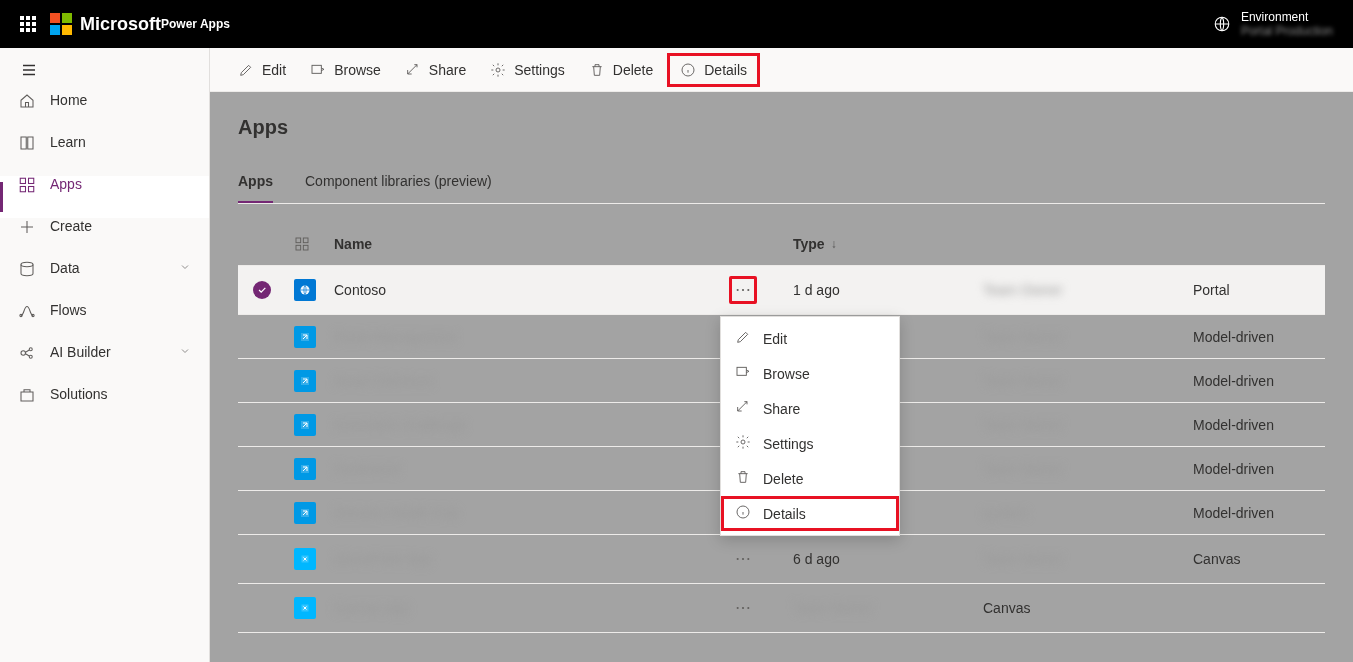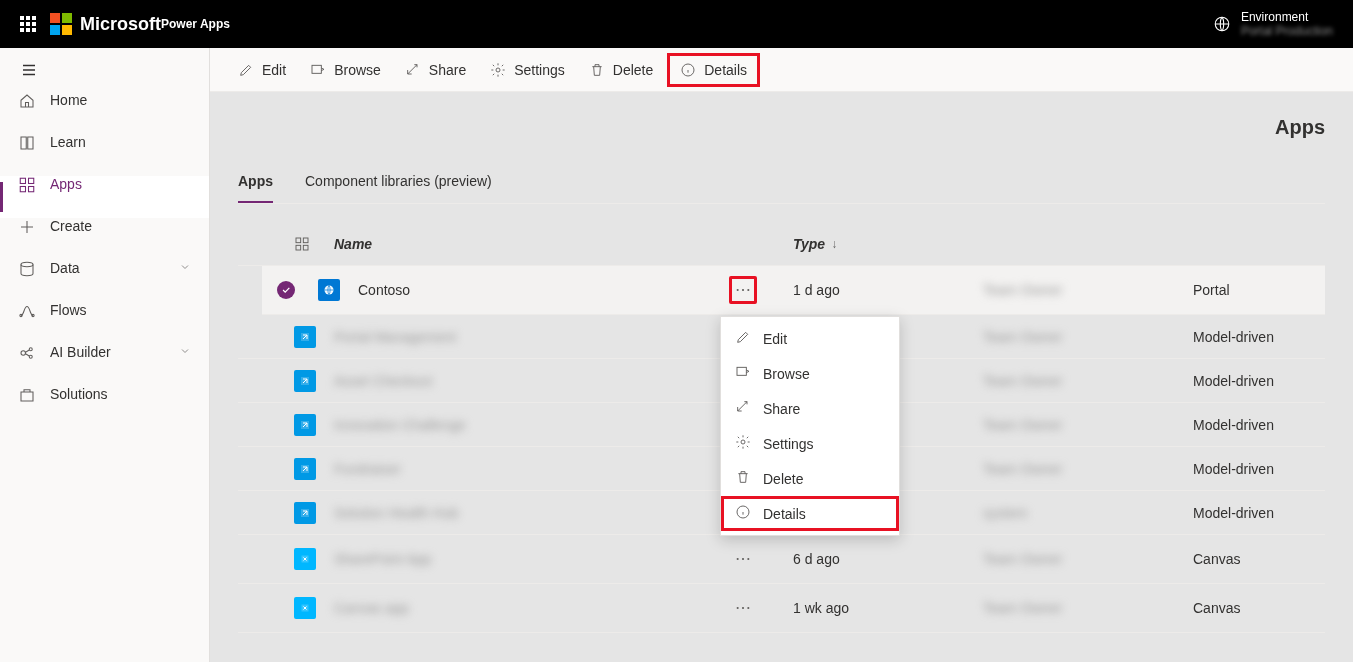--- a/index.html
+++ b/index.html
@@ -87,21 +87,21 @@
   .nav-item.active::before {
     content:"";
     position:absolute; left:0; top:6px; bottom:6px;
     width:3px; background:#742774;
   }
   .nav-icon { width:18px; height:18px; flex-shrink:0; }
   .nav-icon svg { width:18px; height:18px; stroke:#605e5c; fill:none; stroke-width:1.4; }
   .nav-item.active .nav-icon svg { stroke:#742774; }
 
   
-  .main { flex:1; display:flex; flex-direction:column; background:#e5e5e5;text-align:right; }
+  .main { flex:1; display:flex; flex-direction:column; background:#a3a3a3; }
 
   
   .commandbar {
     height: 44px;
     display:flex; align-items:center;
     gap: 4px;
     padding: 0 18px;
     background:#faf9f8;
     border-bottom:1px solid #edebe9;
     position:relative;
@@ -127,23 +127,23 @@
   
   .table { width:100%; }
   .thead, .trow {
     display:grid;
     grid-template-columns: 48px 40px 1fr 64px 190px 210px 140px;
     align-items:center;
     min-height:44px;
     border-bottom:1px solid #edebe9;
   }
   .thead { color:#323130; font-weight:600; font-size:14px; }
-  .thead .cell { padding: 10px 8px; display:flex; align-items:center; gap:6px;font-style:italic; }
+  .thead .cell { padding: 10px 8px; display:flex; align-items:center; gap:6px; }
   .trow .cell { padding: 10px 8px; display:flex; align-items:center; gap:8px; font-size:14px; }
-  .trow.selected { background:#f3f2f1;margin-left:24px; }
+  .trow.selected { background:#f3f2f1; }
   .check {
     width:18px; height:18px; border-radius:50%;
     background:#742774;
     display:flex;align-items:center;justify-content:center;
     margin:0 auto;
   }
   .check svg { width:10px;height:10px; stroke:#fff; stroke-width:3; fill:none; }
   .app-icon {
     width:22px; height:22px; border-radius:2px;
     display:flex; align-items:center; justify-content:center;
@@ -574,23 +574,20 @@
               <div class="cell">
                 <div class="more-dots">
                   <svg viewBox="0 0 24 6">
                     <circle cx="4" cy="3" r="1.6"></circle>
                     <circle cx="12" cy="3" r="1.6"></circle>
                     <circle cx="20" cy="3" r="1.6"></circle>
                   </svg>
                 </div>
               </div>
               <div class="cell">
-                <span>1 wk ago</span>
-              </div>
-              <div class="cell">
                 <span class="blur">Team Owner</span>
               </div>
               <div class="cell">
                 <span>Canvas</span>
               </div>
             </div>
           </div>
       </div>
     </div>
 

